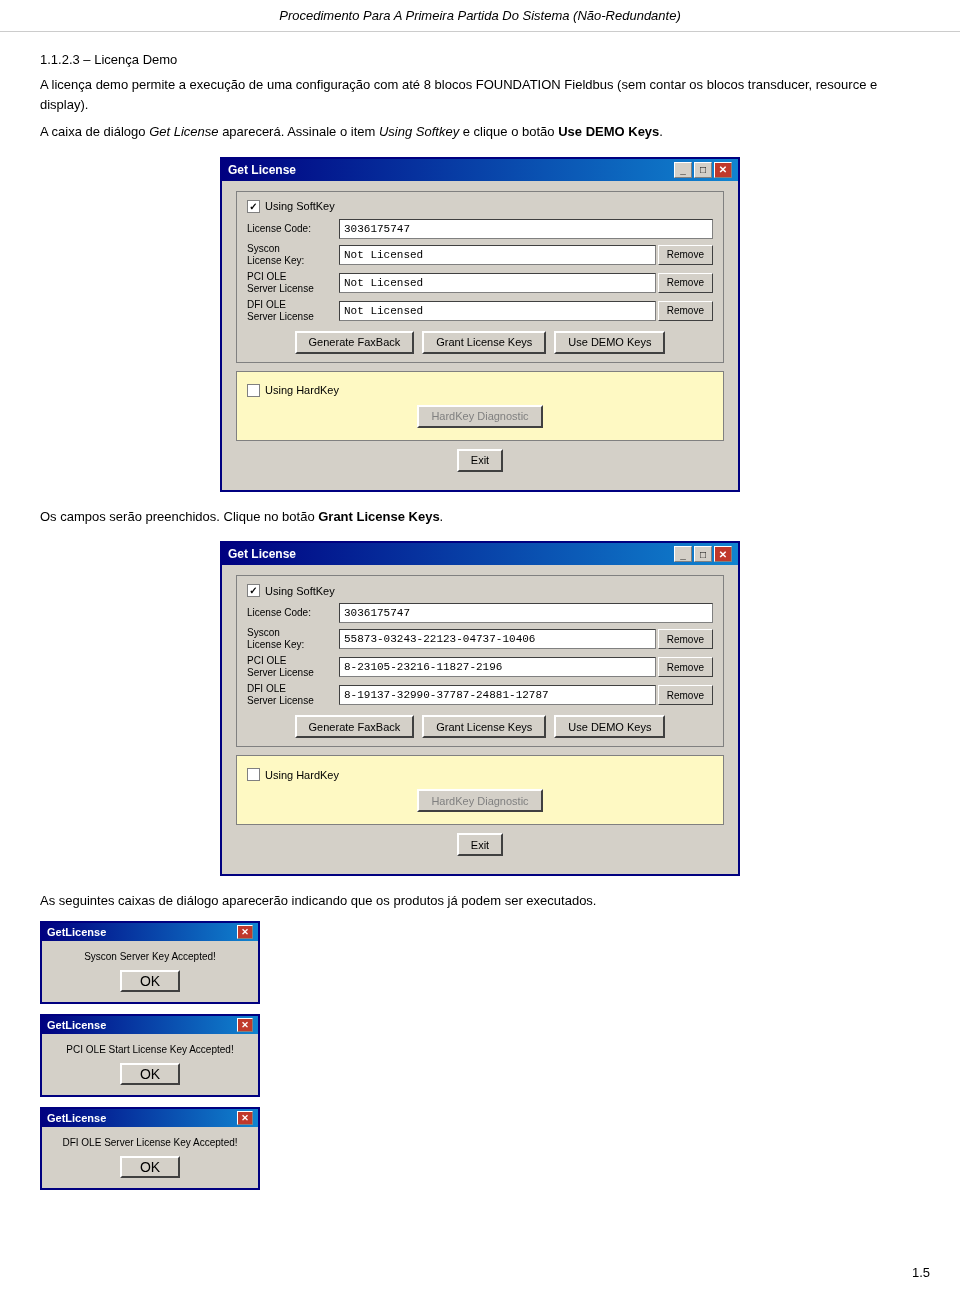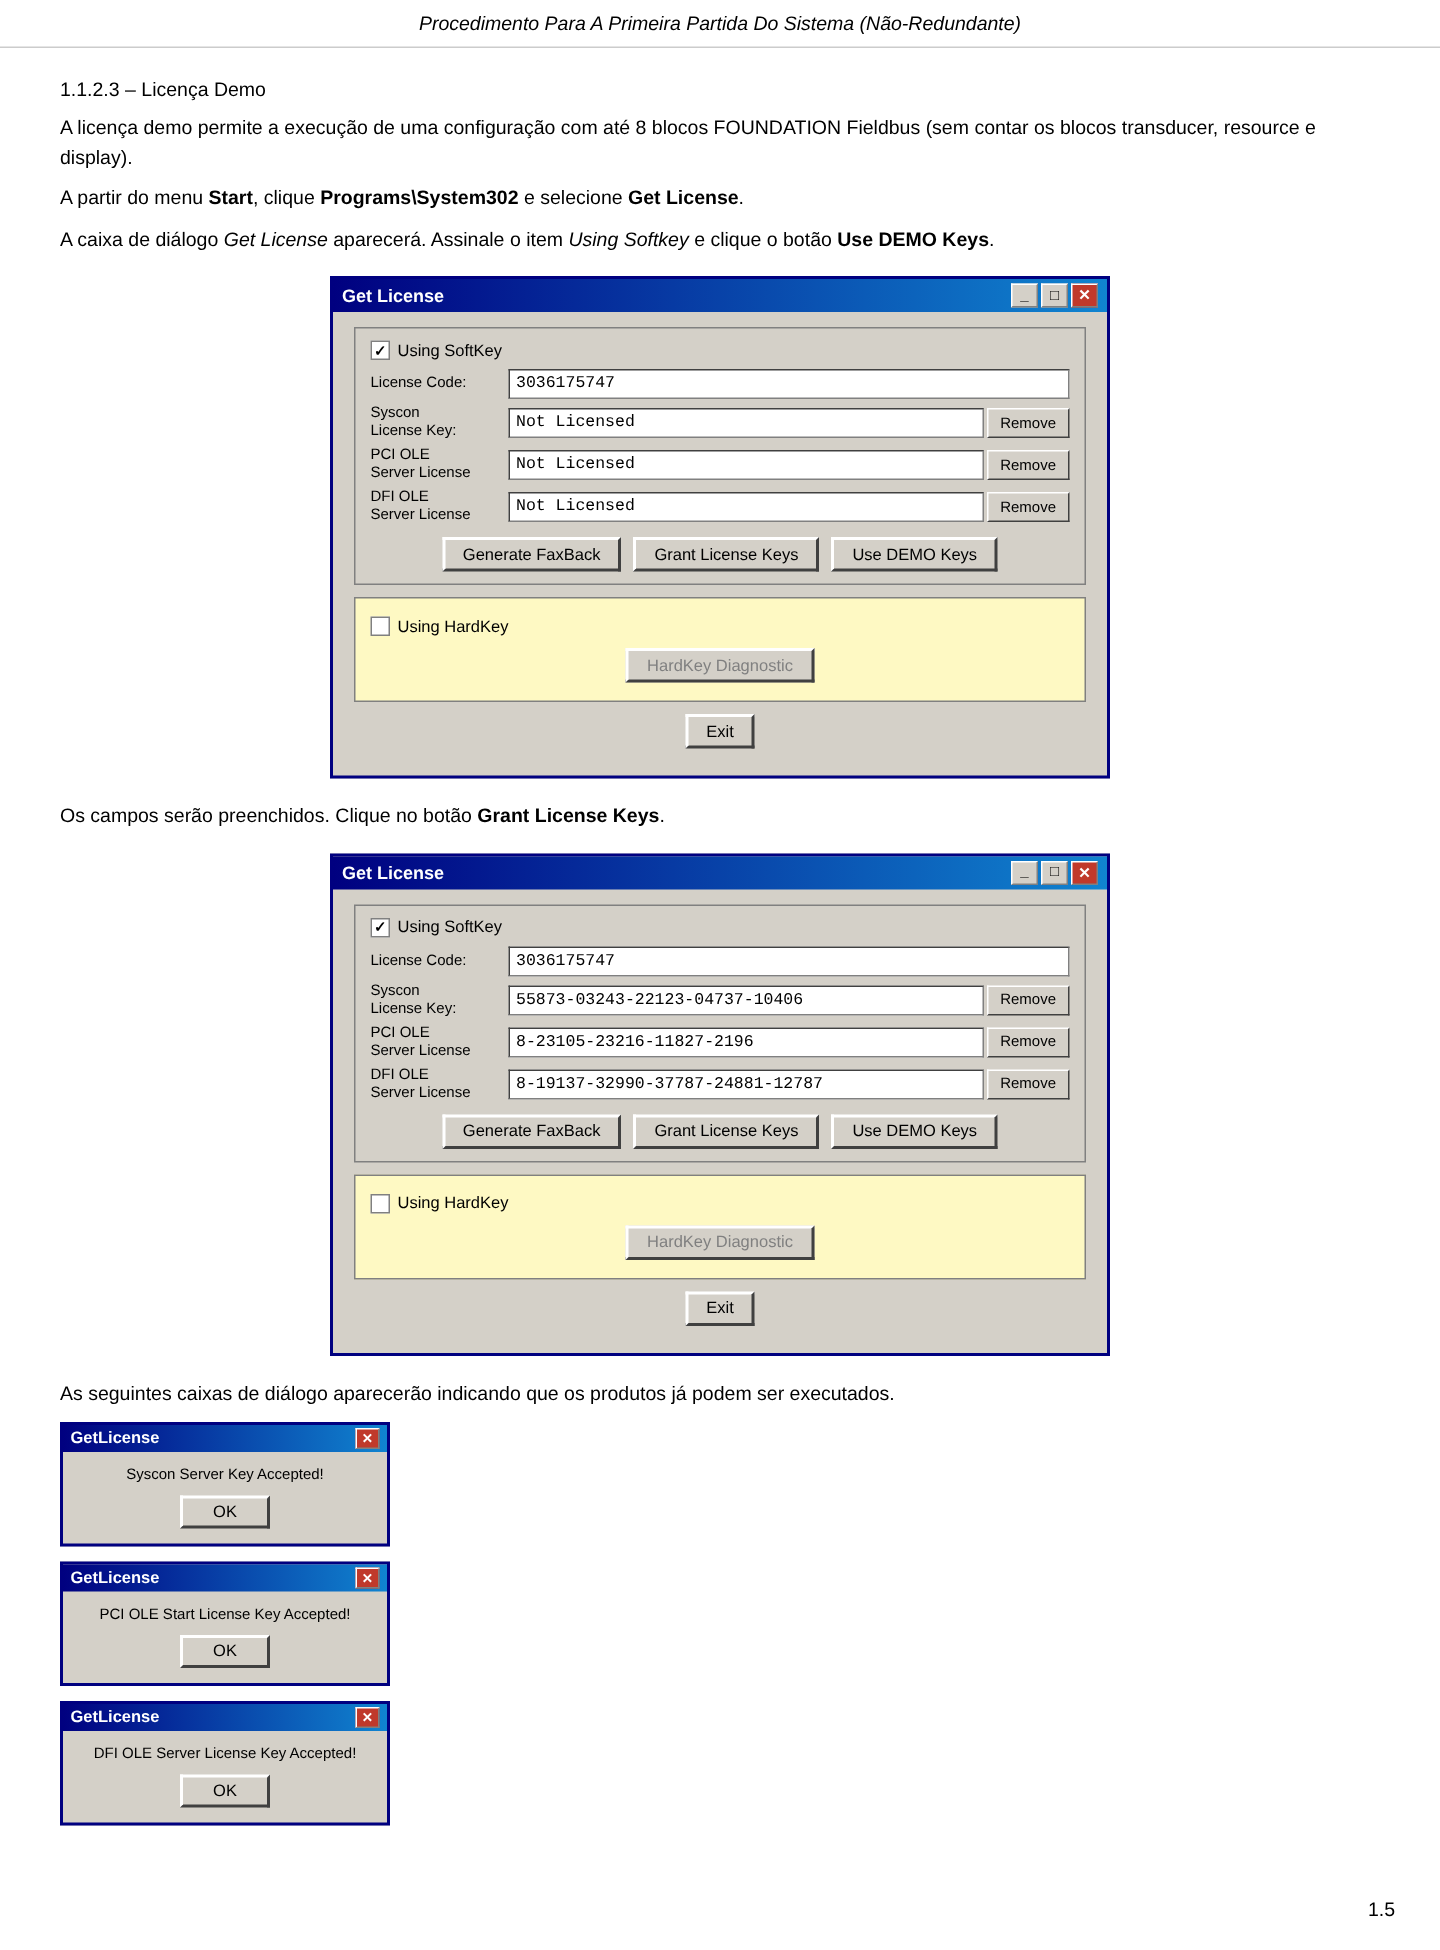--- a/index.html
+++ b/index.html
@@ -261,21 +261,21 @@
       margin-bottom: 8px;
     }
 
     .small-dialog-btn {
       width: 60px;
       height: 22px;
       background: #d4d0c8;
       border: 2px solid #fff;
       border-bottom-color: #404040;
       border-right-color: #404040;
-      font-size: 11px;
+      font-size: 14px;
       cursor: pointer;
     }
 
     .page-number {
       position: fixed;
       bottom: 20px;
       right: 30px;
       font-size: 13px;
     }
   </style>
@@ -287,23 +287,20 @@
 </div>
 
 <div class="content">
 
   <div class="section-heading">1.1.2.3 – Licença Demo</div>
 
   <p class="body-text">
     <span>A licença demo permite a execução de uma configuração com  até 8 blocos FOUNDATION Fieldbus (sem contar os blocos transducer, resource e display).</span>
   </p>
 
-  <p class="body-text">
-    <span>A partir do menu </span><b>Start</b><span>, clique </span><b>Programs\System302</b><span> e selecione </span><b>Get License</b><span>.</span>
-  </p>
 
   <p class="body-text">
     <span>A caixa de diálogo </span><i>Get License</i><span> aparecerá. Assinale o item </span><i>Using Softkey</i><span> e clique o botão </span><b>Use DEMO Keys</b><span>.</span>
   </p>
 
   <div class="dialog-wrapper">
     <div class="dialog-box">
       <div class="dialog-titlebar">
         <span>Get License</span>
         <div class="dialog-titlebar-buttons">

